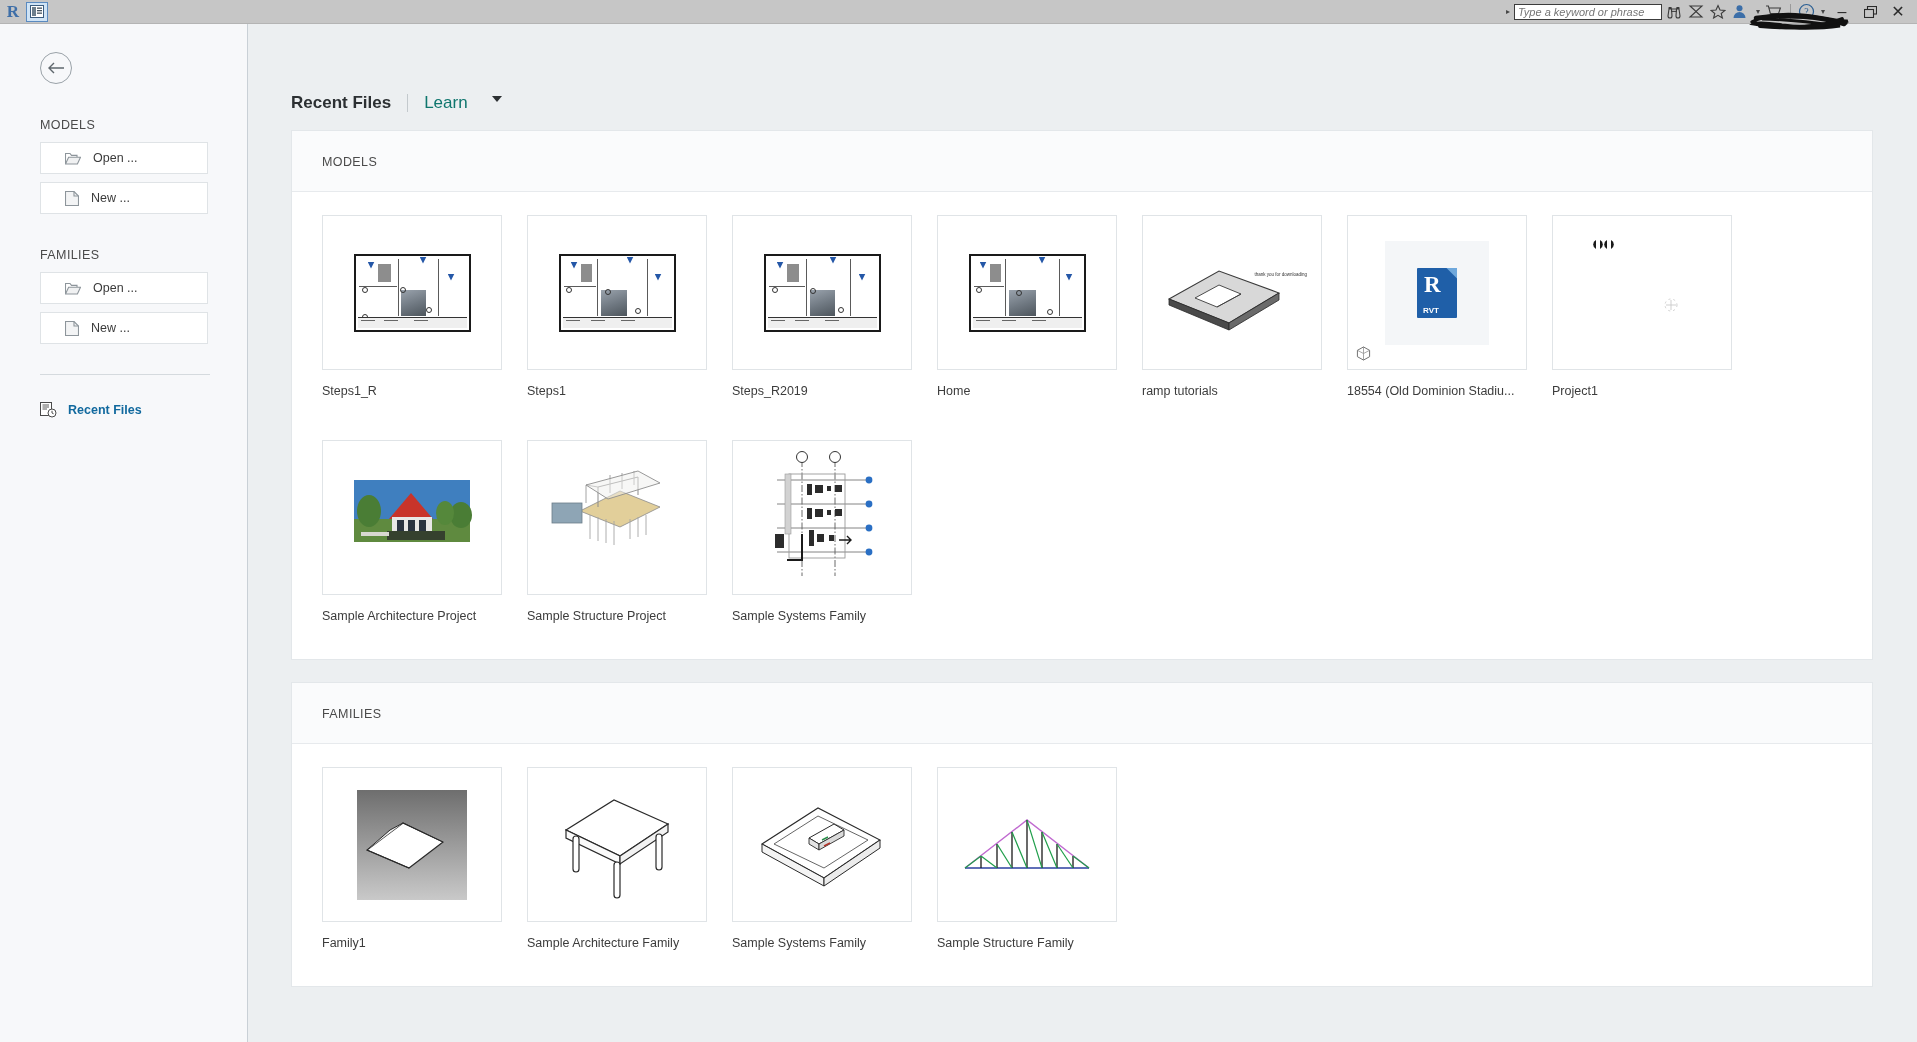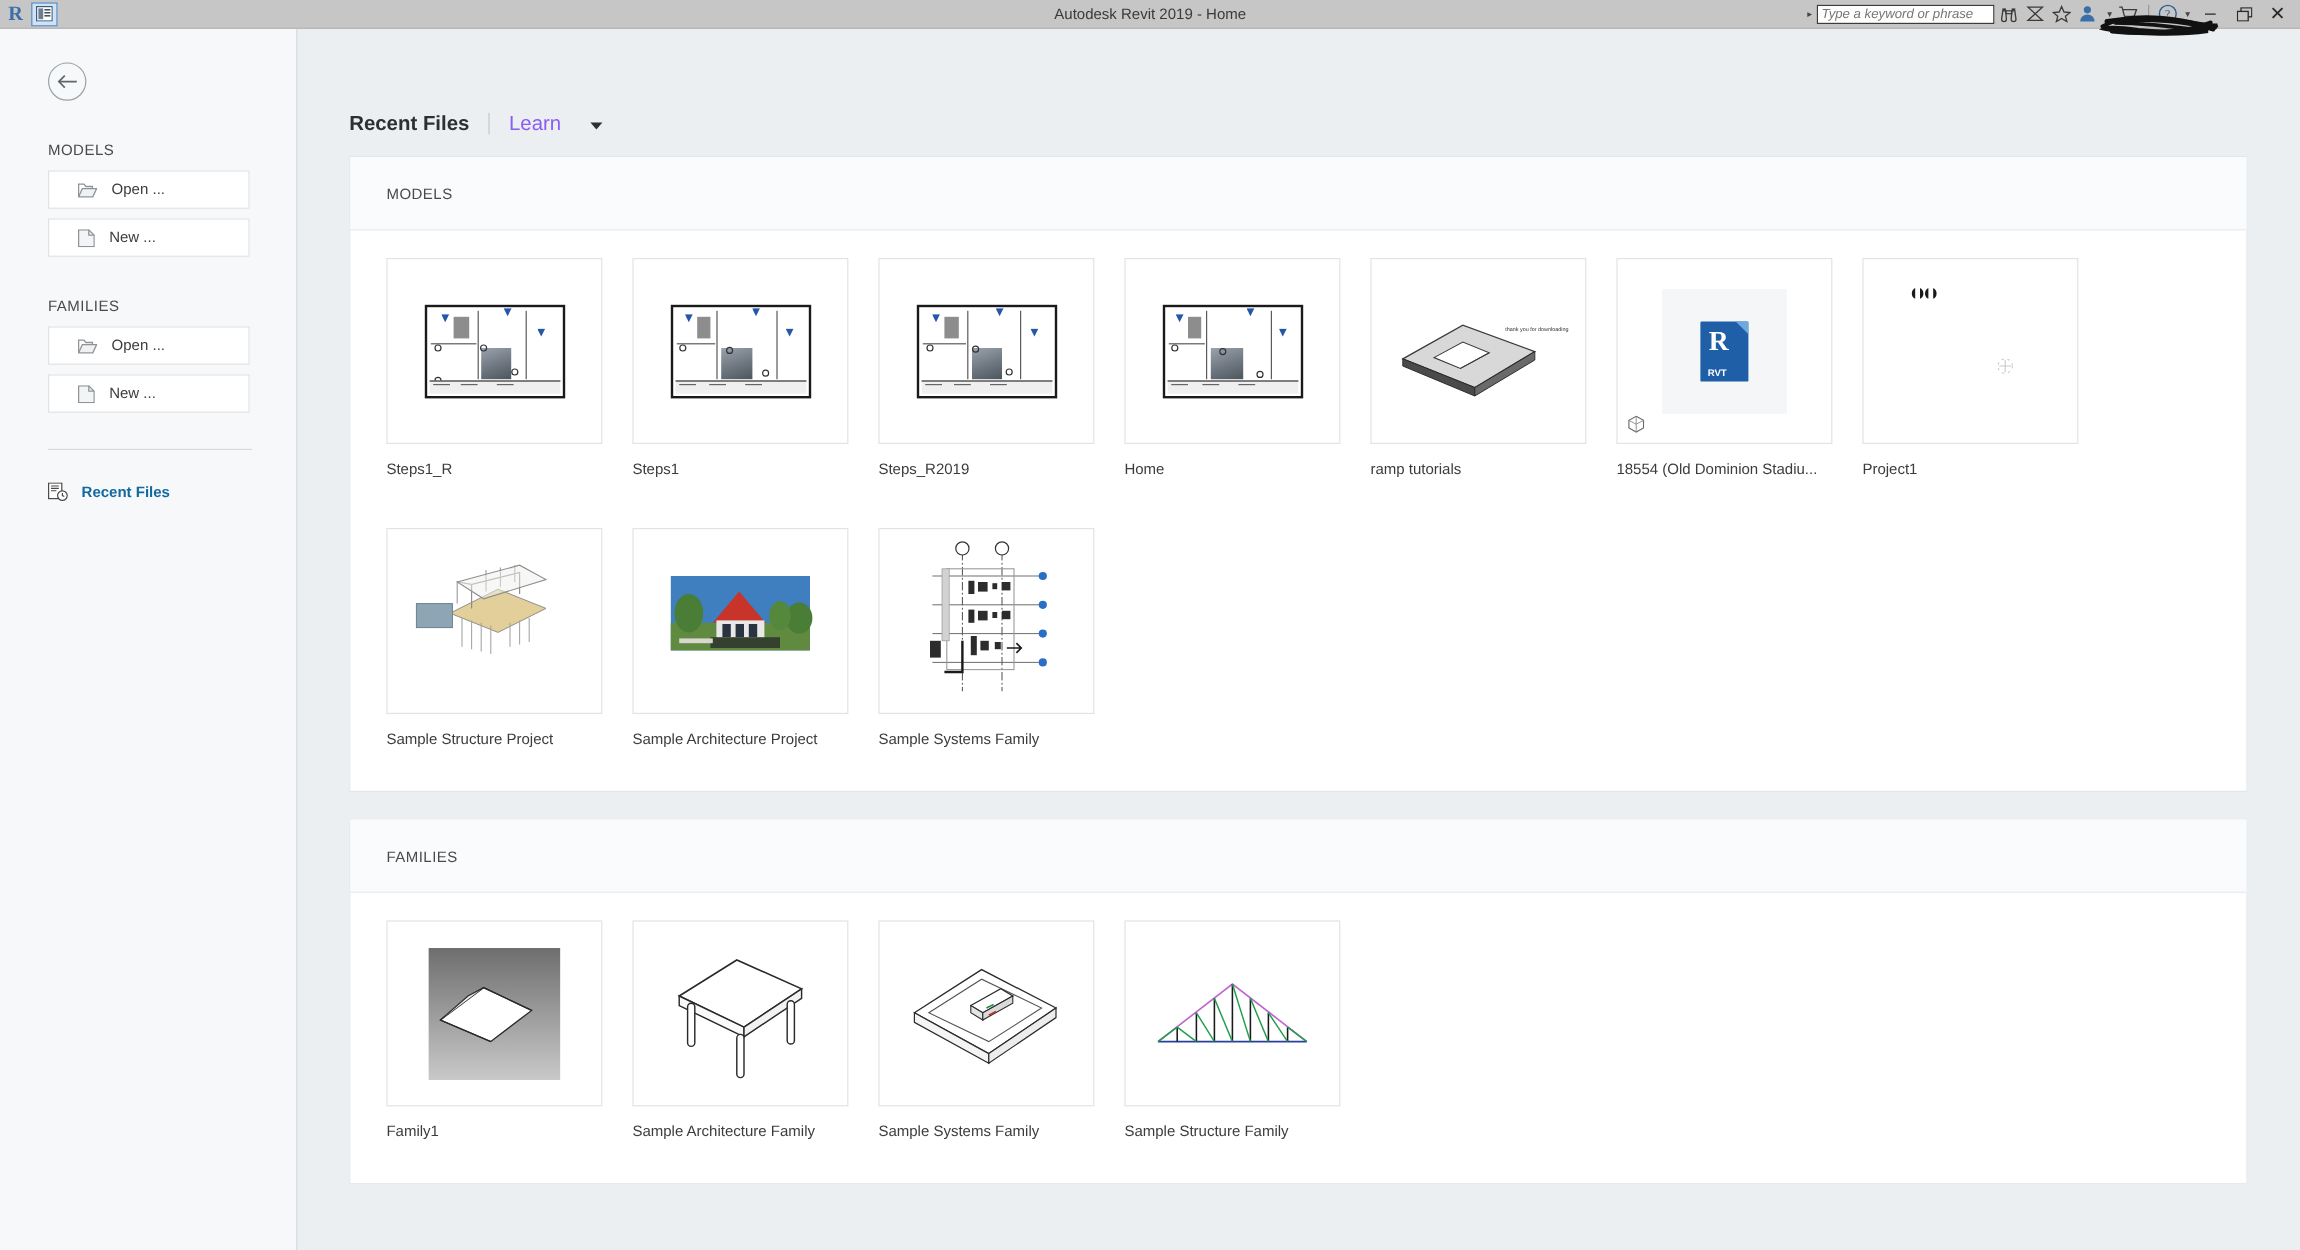--- a/index.html
+++ b/index.html
@@ -92,21 +92,21 @@
   .main {
     flex: 1; background: #eceff1; overflow: hidden;
     padding: 0 0 0 0;
   }
   .main-head {
     display: flex; align-items: center; gap: 16px;
     padding: 52px 0 0 43px; height: 106px;
   }
   .tab-active { font-size: 17px; font-weight: bold; color: #2c3033; }
   .tab-div { width: 1px; height: 18px; background: #c3c9cd; }
-  .tab-learn { font-size: 17px; color: #8b5cf6; display: flex; align-items: center; gap: 24px; }
+  .tab-learn { font-size: 17px; color: #0f766e; display: flex; gap: 24px; }
   .caret-dn {
     width: 0; height: 0; border-left: 5px solid transparent;
     border-right: 5px solid transparent; border-top: 6px solid #2c3033;
     margin-top: 3px;
   }
 
   .card {
     background: #ffffff; margin: 0 44px 0 43px;
     border: 1px solid #e3e7ea;
   }
@@ -162,21 +162,20 @@
       <svg width="14" height="13" viewBox="0 0 14 13">
         <rect x="0.5" y="0.5" width="13" height="12" fill="#fff" stroke="#3b5c7e"></rect>
         <rect x="2" y="2" width="4" height="9" fill="#6d7e8c"></rect>
         <rect x="7" y="2.5" width="5" height="1.3" fill="#43525e"></rect>
         <rect x="7" y="5" width="5" height="1.3" fill="#43525e"></rect>
         <rect x="7" y="7.5" width="5" height="1.3" fill="#43525e"></rect>
       </svg>
     </div>
   </div>
 
-  <div class="tb-title">Autodesk Revit 2019 - Home</div>
 
   <div class="tb-right">
     <span class="tb-caret">▸</span>
     <input class="searchbox" value="" placeholder="Type a keyword or phrase" style="">
     <div class="tb-icon">
       <svg width="16" height="14" viewBox="0 0 16 14">
         <path d="M3 4 L2 11 a2 2 0 0 0 4 0 L5.5 4z" fill="none" stroke="#3b3b3b" stroke-width="1.1"></path>
         <path d="M13 4 L14 11 a2 2 0 0 1 -4 0 L10.5 4z" fill="none" stroke="#3b3b3b" stroke-width="1.1"></path>
         <rect x="5.5" y="4" width="5" height="2.4" fill="none" stroke="#3b3b3b" stroke-width="1"></rect>
         <rect x="2.6" y="2" width="3" height="2" fill="#3b3b3b"></rect>
@@ -446,52 +445,52 @@
               </g>
             </svg>
           </div>
           <div class="tile-label">Project1</div>
         </div>
 
         <div class="gap" style="width:100%"></div>
 
         <div class="tile">
           <div class="thumb">
-            <svg width="150" height="110" viewBox="0 0 150 110">
-              <path d="M38 48 L78 28 L118 44 L78 64 Z" fill="#e2cf9a" stroke="#8a8a8a" stroke-width="0.8"></path>
-              <path d="M56 44 L56 24 L96 14 L96 32" fill="none" stroke="#8d8d8d" stroke-width="1"></path>
-              <path d="M44 40 L44 22 L56 24 M68 30 L68 12 M80 26 L80 10 M92 22 L92 8" stroke="#9a9a9a" stroke-width="0.9" fill="none"></path>
-              <path d="M44 22 L96 8 L118 20 L66 36 Z" fill="#f0f0ee" fill-opacity="0.5" stroke="#8d8d8d" stroke-width="0.9"></path>
-              <rect x="10" y="40" width="30" height="20" fill="#8ea5b5" stroke="#6b7d89" stroke-width="0.8"></rect>
-              <g stroke="#a5a5a5" stroke-width="0.9">
-                <path d="M48 52 L48 76 M56 54 L56 78 M64 56 L64 80 M72 58 L72 82 M88 56 L88 76 M96 54 L96 74 M104 52 L104 72"></path>
-              </g>
-            </svg>
-          </div>
-          <div class="tile-label">Sample Structure Project</div>
-        </div>
-
-        <div class="tile">
-          <div class="thumb">
             <svg width="150" height="86" viewBox="0 0 150 86">
               <rect x="17" y="5" width="116" height="62" fill="#3f7fbf"></rect>
               <rect x="17" y="44" width="116" height="23" fill="#5f8a3f"></rect>
               <ellipse cx="32" cy="36" rx="12" ry="16" fill="#4a7d35"></ellipse>
               <ellipse cx="124" cy="40" rx="11" ry="13" fill="#4a7d35"></ellipse>
               <ellipse cx="108" cy="38" rx="9" ry="12" fill="#55883b"></ellipse>
               <path d="M52 44 L74 18 L96 44 Z" fill="#c8342a"></path>
               <rect x="55" y="42" width="40" height="16" fill="#e8e8e6"></rect>
               <rect x="60" y="45" width="7" height="11" fill="#2a3440"></rect>
               <rect x="71" y="45" width="7" height="11" fill="#2a3440"></rect>
               <rect x="82" y="45" width="7" height="11" fill="#2a3440"></rect>
               <rect x="50" y="56" width="58" height="9" fill="#35412e"></rect>
               <rect x="24" y="57" width="28" height="4" fill="#d8d8d0"></rect>
             </svg>
           </div>
           <div class="tile-label">Sample Architecture Project</div>
+        </div>
+
+        <div class="tile">
+          <div class="thumb">
+            <svg width="150" height="110" viewBox="0 0 150 110">
+              <path d="M38 48 L78 28 L118 44 L78 64 Z" fill="#e2cf9a" stroke="#8a8a8a" stroke-width="0.8"></path>
+              <path d="M56 44 L56 24 L96 14 L96 32" fill="none" stroke="#8d8d8d" stroke-width="1"></path>
+              <path d="M44 40 L44 22 L56 24 M68 30 L68 12 M80 26 L80 10 M92 22 L92 8" stroke="#9a9a9a" stroke-width="0.9" fill="none"></path>
+              <path d="M44 22 L96 8 L118 20 L66 36 Z" fill="#f0f0ee" fill-opacity="0.5" stroke="#8d8d8d" stroke-width="0.9"></path>
+              <rect x="10" y="40" width="30" height="20" fill="#8ea5b5" stroke="#6b7d89" stroke-width="0.8"></rect>
+              <g stroke="#a5a5a5" stroke-width="0.9">
+                <path d="M48 52 L48 76 M56 54 L56 78 M64 56 L64 80 M72 58 L72 82 M88 56 L88 76 M96 54 L96 74 M104 52 L104 72"></path>
+              </g>
+            </svg>
+          </div>
+          <div class="tile-label">Sample Structure Project</div>
         </div>
 
         <div class="tile">
           <div class="thumb">
             <svg width="150" height="140" viewBox="0 0 150 140">
               <g stroke="#444" stroke-width="0.8" fill="none" stroke-dasharray="7 2 1.5 2">
                 <path d="M55 12 L55 128"></path>
                   <path d="M88 12 L88 128"></path>
               </g>
               <circle cx="55" cy="9" r="5.5" fill="#fff" stroke="#333" stroke-width="1"></circle>

